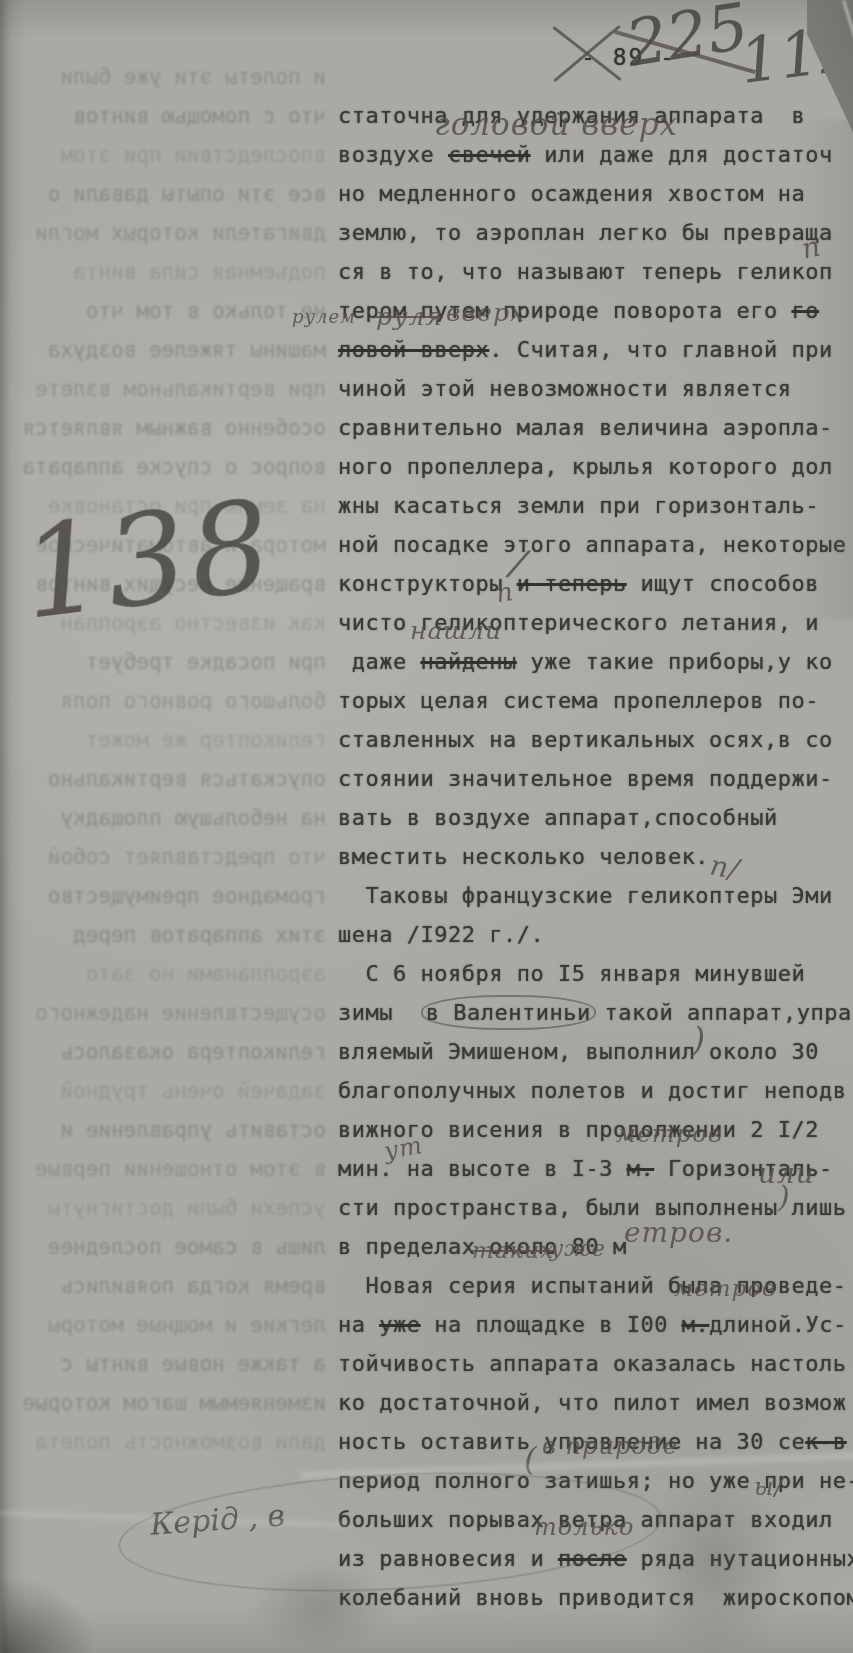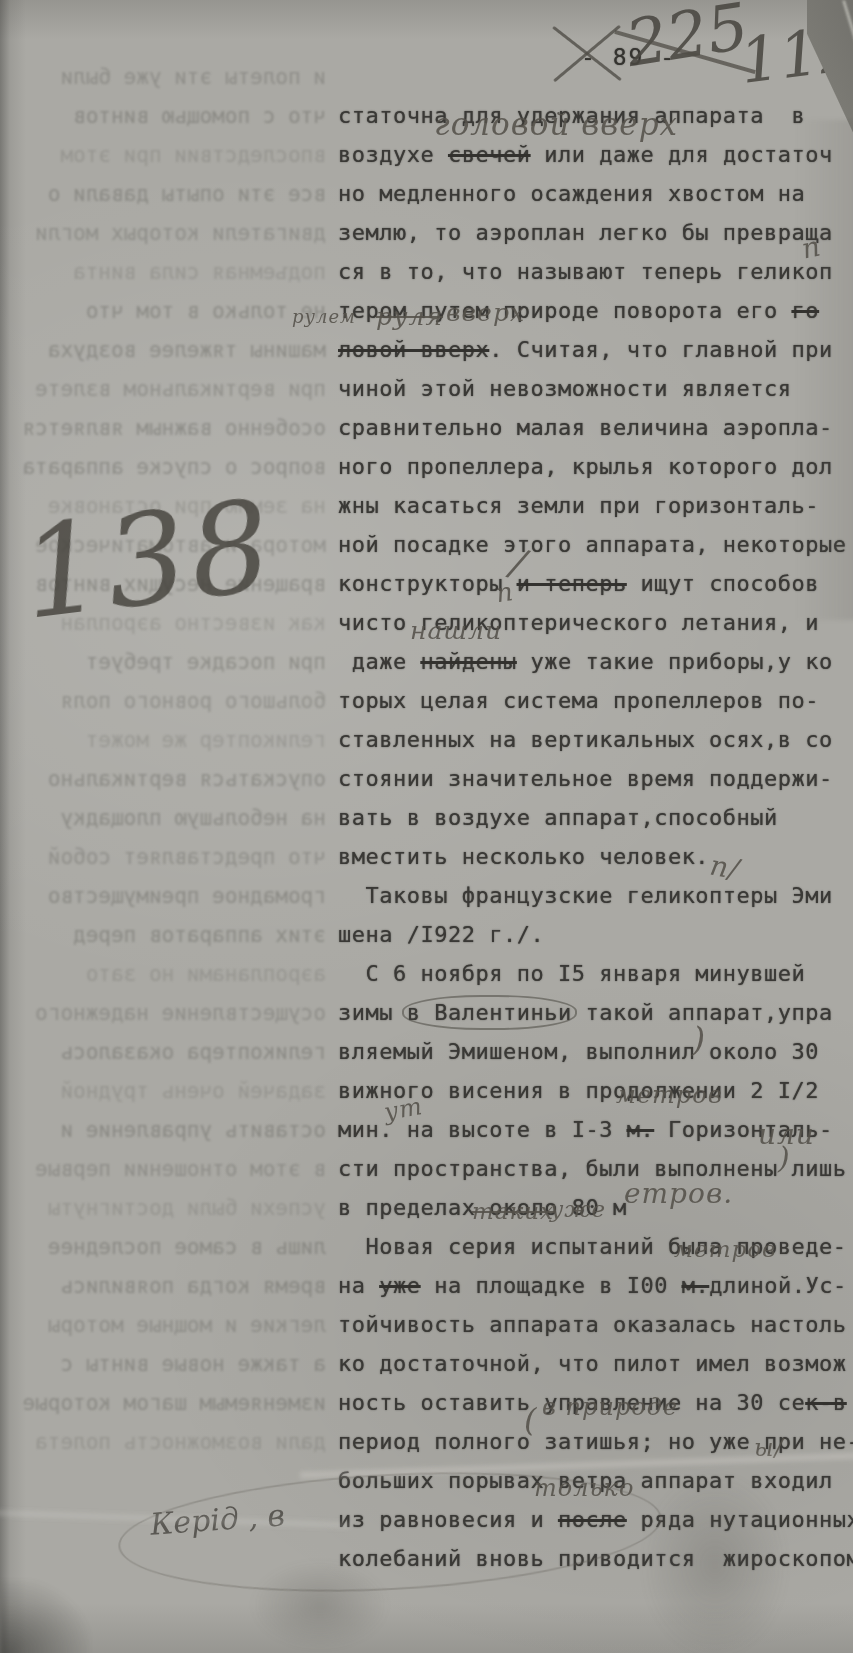--- a/index.html
+++ b/index.html
@@ -25,21 +25,21 @@
     filter:blur(1.3px);color:rgba(78,78,74,.34);font-size:21px;line-height:39px;
     white-space:pre;overflow:hidden;height:1440px;}
   .bleed div:nth-child(3n){opacity:.62}
   .bleed div:nth-child(4n+1){opacity:.85}
   
   .typed-col{position:absolute;left:338px;top:96px;width:515px;
     font-size:22px;line-height:39px;letter-spacing:.5px;color:#3a3936;
     text-shadow:0 0 1.4px rgba(48,47,44,.85);}
   .line{position:relative;white-space:pre;height:39px;}
   .strike{text-decoration:line-through;text-decoration-thickness:2.5px;text-decoration-color:rgba(50,49,45,.9);margin-top:7px;}
-  .circled{outline:2px solid rgba(75,73,66,.55);outline-offset:3px;border-radius:45%;}
+  .circled{outline:2px solid rgba(75,73,66,.55);outline-offset:3px;border-radius:45%;margin-left:19px;}
   .note{position:absolute;font-family:"DejaVu Serif","Liberation Serif",serif;
     font-style:italic;font-size:23px;letter-spacing:1px;color:rgba(84,81,74,.88);
     text-shadow:none;white-space:pre;line-height:1;}
   .note-strike{text-decoration:line-through;text-decoration-thickness:2px;}
   
   .typed-pagenum{position:absolute;left:556px;top:44px;font-size:23px;letter-spacing:2px;color:#34332f;text-shadow:0 0 1.3px rgba(48,47,44,.8);margin-left:25px;}
   .hw{position:absolute;font-family:"DejaVu Serif","Liberation Serif",serif;font-style:italic;color:rgba(73,71,65,.88);}
   .xmark{position:absolute;left:544px;top:16px;width:86px;height:76px;}
   .xmark i{position:absolute;left:0;top:36px;width:86px;height:0;border-top:3.5px solid rgba(80,78,71,.8);border-radius:3px;filter:blur(.4px);}
   .xmark i.a{transform:rotate(38deg);} .xmark i.b{transform:rotate(-40deg);}
@@ -93,20 +93,21 @@
       <div class="line"><span>торых целая система пропеллеров по-</span></div>
       <div class="line"><span>ставленных на вертикальных осях,в со</span></div>
       <div class="line"><span>стоянии значительное время поддержи-</span></div>
       <div class="line"><span>вать в воздухе аппарат,способный</span></div>
       <div class="line"><span>вместить несколько человек.</span></div>
       <div class="line"><span>  Таковы французские геликоптеры Эми</span><span class="note" style="left: 372px; top: -22px; font-size: 28px; transform: rotate(10deg);">п∕</span></div>
       <div class="line"><span>шена /I922 г./.</span></div>
       <div class="line"><span>  С 6 ноября по I5 января минувшей</span></div>
       <div class="line"><span>зимы </span><span class="circled">в Валентиньи</span><span> такой аппарат,упра</span></div>
       <div class="line"><span>вляемый Эмишеном, выполнил около 30</span><span class="note" style="left: 354px; top: -10px; font-size: 34px;">)</span></div>
+      <div class="line"><span>благополучных полетов и достиг неподв</span></div>
       <div class="line"><span>вижного висения в продолжении 2 I/2</span></div>
       <div class="line"><span>мин. на высоте в I-3 </span><span class="strike">м.</span><span> Горизонталь-</span><span class="note" style="left: 46px; top: -13px; font-size: 24px; transform: rotate(-10deg);">ут</span><span class="note" style="left: 278px; top: -27px; font-size: 24px;">метров</span></div>
       <div class="line"><span>сти пространства, были выполнены лишь</span><span class="note" style="left: 420px; top: -28px; font-size: 28px;">или</span><span class="note" style="left: 440px; top: -6px; font-size: 30px;">)</span></div>
       <div class="line"><span>в пределах около 80 м</span><span class="note" style="left: 286px; top: -8px; font-size: 28px;">етров.</span></div>
       <div class="line"><span>  Новая серия испытаний была проведе-</span><span class="note note-strike" style="left: 134px; top: -27px; font-size: 23px;">таких</span><span class="note" style="left: 212px; top: -29px; font-size: 23px;">уже</span></div>
       <div class="line"><span>на </span><span class="strike">уже</span><span> на площадке в I00 </span><span class="strike">м.</span><span>длиной.Ус-</span><span class="note" style="left: 336px; top: -28px; font-size: 23px;">метров</span></div>
       <div class="line"><span>тойчивость аппарата оказалась настоль</span></div>
       <div class="line"><span>ко достаточной, что пилот имел возмож</span></div>
       <div class="line"><span>ность оставить управление на 30 се</span><span class="strike">к-в</span></div>
       <div class="line"><span>период полного затишья; но уже при не-</span><span class="note" style="left: 186px; top: -18px; font-size: 32px;">(</span><span class="note" style="left: 204px; top: -27px; font-size: 24px;">в природе</span></div>

